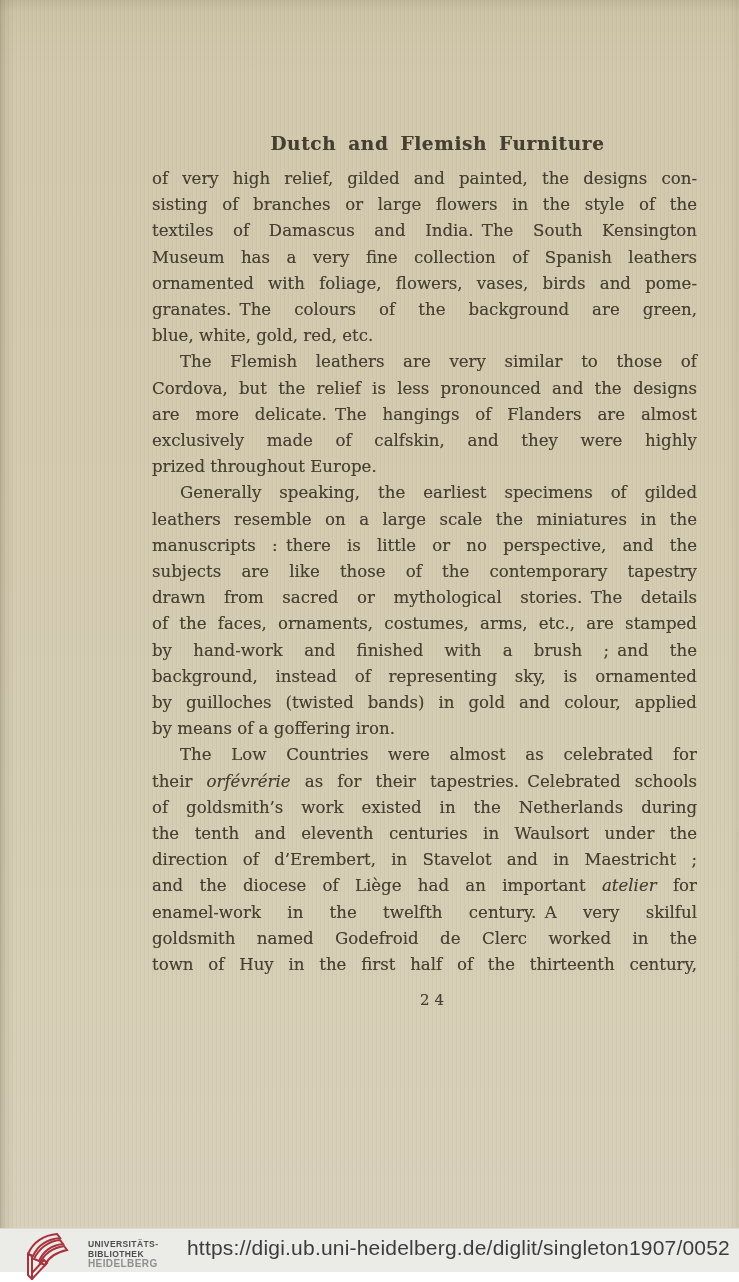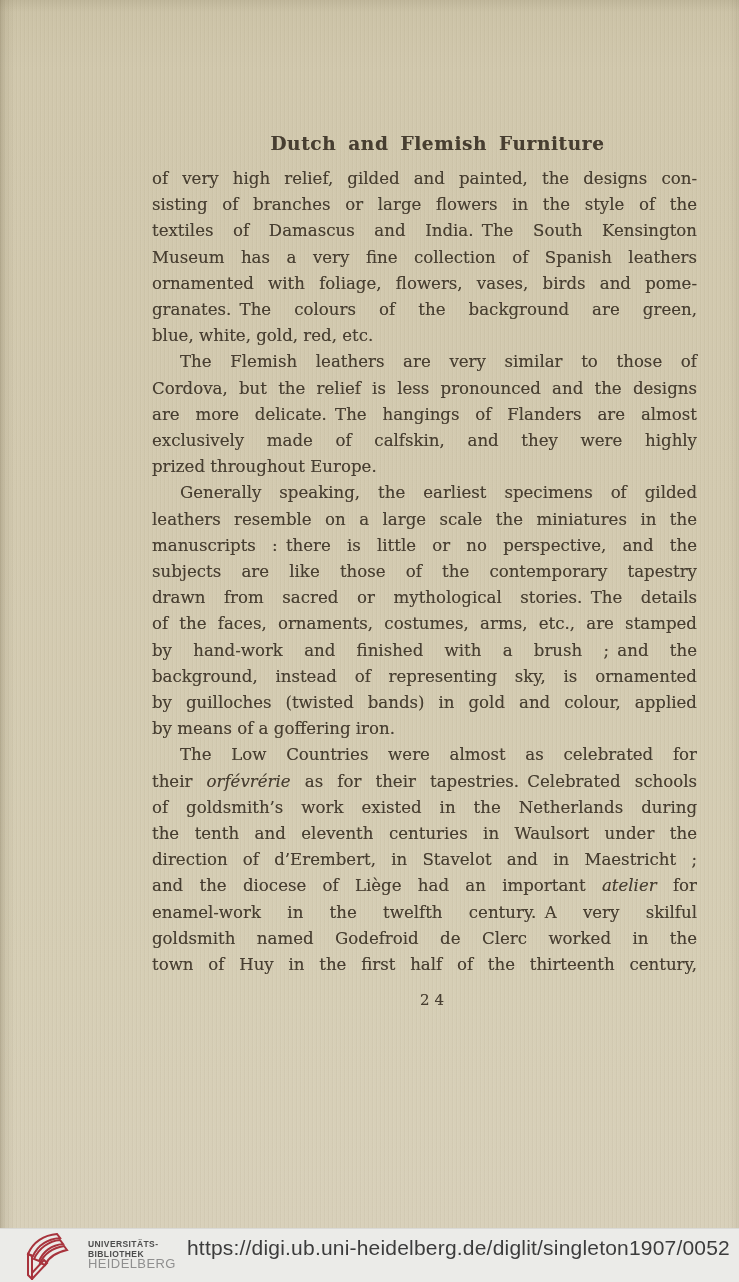--- a/index.html
+++ b/index.html
@@ -46,33 +46,33 @@
   .line.indent{padding-left:28px;}
   .page-number{
     position:absolute;left:152px;top:991px;width:545px;
     text-align:center;text-indent:20px;
     font-size:15px;letter-spacing:5px;color:var(--ink);
     text-shadow:0 0 .5px rgba(70,58,42,.5);
   }
 
   
   .footer{
-    position:absolute;left:0;top:1228px;width:739px;height:54px;
+    position:absolute;left:0;top:1228px;width:739px;height:44px;
     background:var(--footer-background);
     border-top:1px solid rgba(0,0,0,.07);
     font-family:"Liberation Sans","DejaVu Sans",sans-serif;
   }
   .footer .logo{position:absolute;left:26px;top:3px;width:46px;height:48px;}
   .libname{position:absolute;left:88px;top:10px;}
   .libname .l1,.libname .l2{
     font-size:8.5px;font-weight:700;line-height:10px;
     letter-spacing:.4px;color:var(--footer-text-dark);
   }
   .libname .l3{
-    font-size:13px;font-weight:400;line-height:10px;
+    font-size:10px;font-weight:700;line-height:10px;
     letter-spacing:.4px;color:var(--footer-text-light);
   }
   .scan-url{
     position:absolute;right:9px;top:7px;
     font-size:21px;color:var(--url-text);letter-spacing:.2px;
   }
 </style>
 </head>
 <body>
 

